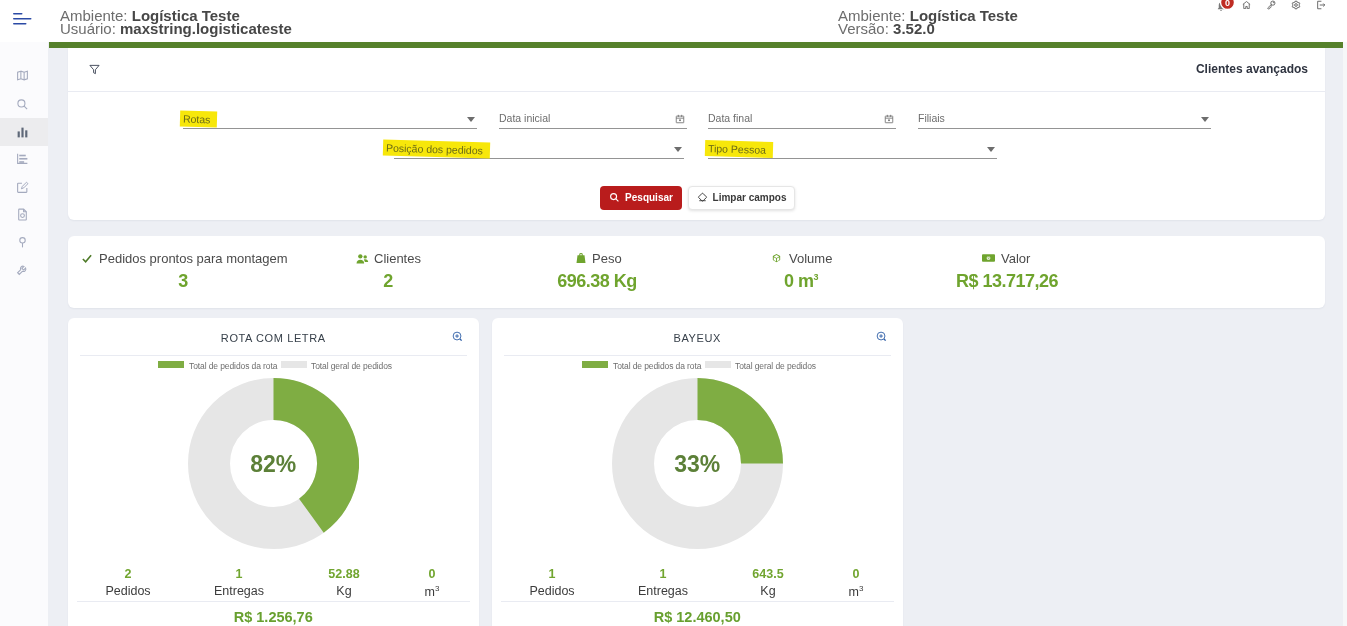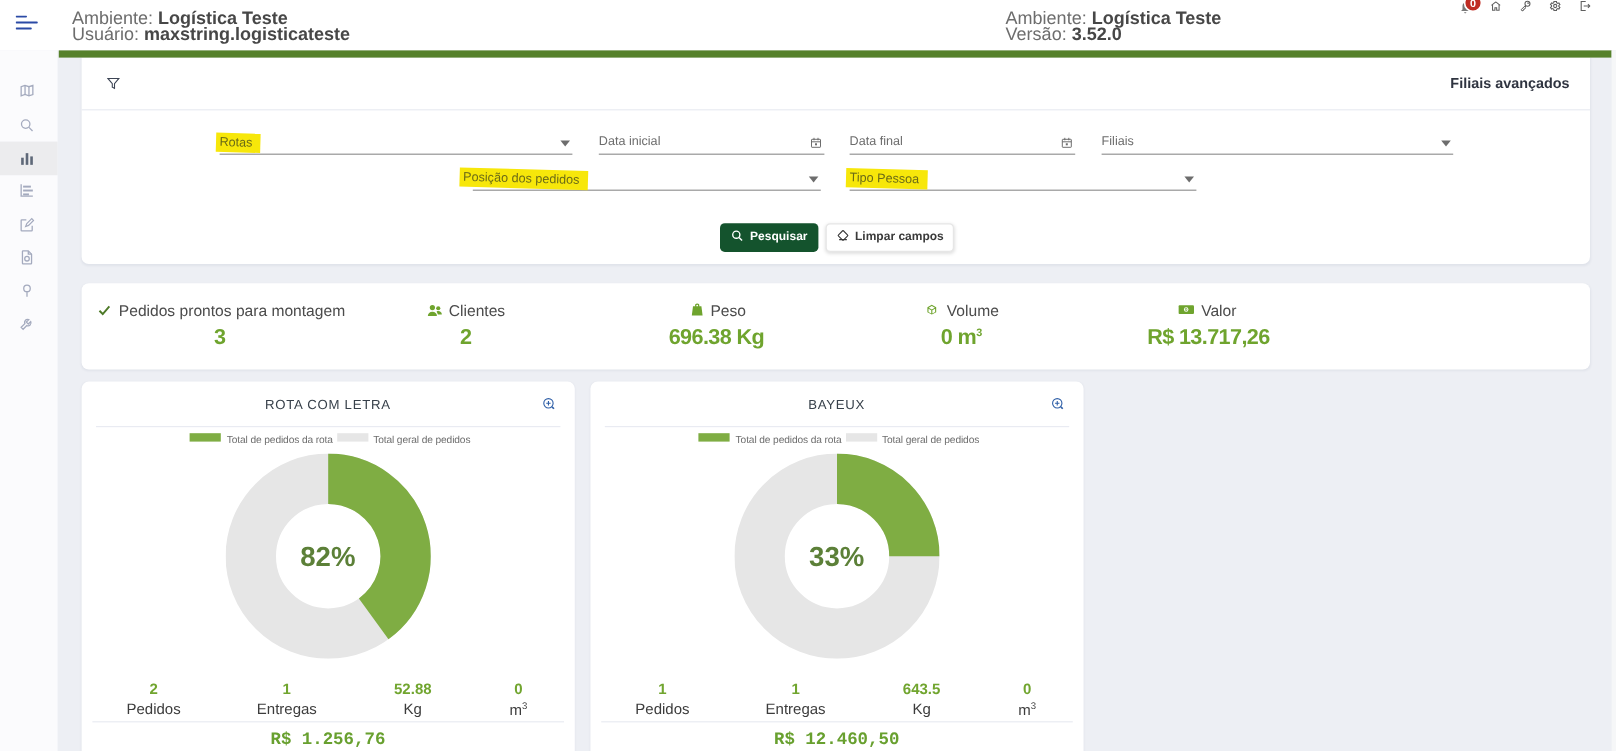--- a/index.html
+++ b/index.html
@@ -25,21 +25,21 @@
 
 
 #filtercard { left:68px; top:48px; width:1257px; height:172px; border-radius:0 0 6px 6px; }
 .fdivider { position:absolute; left:0; top:43px; width:1257px; height:1px; background:#e9ebf2; }
 .field { position:absolute; border-bottom:1px solid #949494; height:22px; }
 .flabel { position:absolute; left:0; bottom:4px; font-size:10.5px; color:#6d6d6d; }
 .hl { background:#f7e70a; color:#6b6b17; padding:2px 7px 2px 3px; transform:rotate(1.6deg); display:inline-block; position:absolute; bottom:1px; }
 .caret { position:absolute; right:2px; bottom:6px; width:0; height:0; border-left:4px solid transparent; border-right:4px solid transparent; border-top:5px solid #6d6d6d; }
 .calic { position:absolute; right:2px; bottom:4px; width:10px; height:10px; color:#6d6d6d; }
 
-.btn-pesq { position:absolute; left:532px; top:138px; width:82px; height:24px; background:#14532d; border-radius:4px; color:#fff; font-weight:bold; font-size:10px; text-align:center; line-height:24px; }
+.btn-pesq { position:absolute; left:532px; top:138px; width:82px; height:24px; background:#b91c1c; border-radius:4px; color:#fff; font-weight:bold; font-size:10px; text-align:center; line-height:24px; }
 .btn-limp { position:absolute; left:620px; top:138px; width:107px; height:24px; background:#fff; border:1px solid #e6e6e6; box-shadow:0 1px 3px rgba(0,0,0,.12); border-radius:4px; color:#3a3a3a; font-weight:bold; font-size:10px; text-align:center; line-height:22px; }
 
 
 #summarycard { left:68px; top:236px; width:1257px; height:72px; }
 .slabel { position:absolute; top:15px; white-space:nowrap; font-size:13px; color:#4b4b4b; }
 .sval { position:absolute; top:35px; transform:translateX(-50%); font-size:18px; letter-spacing:-0.5px; font-weight:bold; color:#6fa42e; white-space:nowrap; }
 
 
 .chartcard { top:318px; width:410.5px; height:330px; }
 #chart1 { left:68px; }
@@ -49,21 +49,21 @@
 .cdivider { position:absolute; left:12px; top:37px; right:12px; height:1px; background:#e9ebf2; }
 .legend { position:absolute; top:42px; left:0; width:100%; height:10px; }
 .leg-sw { position:absolute; top:1px; width:26px; height:7px; }
 .leg-tx { position:absolute; top:1px; font-size:8.5px; letter-spacing:-0.1px; color:#6e6e6e; white-space:nowrap; }
 .donut { position:absolute; left:120px; top:60px; }
 .pct { position:absolute; top:133px; left:0; width:100%; text-align:center; font-size:23px; font-weight:bold; color:#5c8038; }
 .ccol { position:absolute; text-align:center; white-space:nowrap; }
 .ccol .v { font-size:12.5px; font-weight:bold; color:#71a52f; }
 .ccol .l { font-size:12.5px; color:#3c3c3c; margin-top:3px; }
 .cdiv2 { position:absolute; left:9px; right:9px; top:283px; height:1px; background:#e9ebf2; }
-.ctotal { position:absolute; top:291px; left:0; width:100%; text-align:center; font-size:14.5px; font-weight:bold; color:#68a02f;font-family:Liberation Mono, monospace; }
+.ctotal { position:absolute; top:291px; left:0; width:100%; text-align:center; font-size:14.5px; font-weight:bold; color:#68a02f; }
 </style>
 </head>
 <body>
 
 <div id="header">
   <svg class="abs" style="left:13px;top:13px" width="20" height="12" viewBox="0 0 20 12">
     <rect x="0" y="0" width="9.5" height="1.6" rx="0.8" fill="#2b4aa5"></rect>
     <rect x="0" y="5" width="18.5" height="1.6" rx="0.8" fill="#2b4aa5"></rect>
     <rect x="0" y="10" width="13.5" height="1.6" rx="0.8" fill="#2b4aa5"></rect>
   </svg>
@@ -146,21 +146,21 @@
 
   <svg class="sb-ic" style="top:221px" viewBox="0 0 24 24" fill="none" stroke="currentColor" stroke-width="2">
     <path d="M14.7 6.3a4.5 4.5 0 0 0-6 6L3 18l3 3 5.7-5.7a4.5 4.5 0 0 0 6-6L14 13l-3-3 3.7-3.7z"></path>
   </svg>
 </div>
 
 <div class="card" id="filtercard">
   <svg class="abs" style="left:21px;top:16px" width="11" height="11" viewBox="0 0 24 24" fill="none" stroke="#3c4454" stroke-width="2">
     <path d="M2 3h20l-8 9.5V21l-4-2v-6.5L2 3z"></path>
   </svg>
-  <div class="abs" style="right:17px;top:14px;font-size:12px;font-weight:bold;color:#2f3440">Filiais avançados</div>
+  <div class="abs" style="right:17px;top:14px;font-size:12px;font-weight:bold;color:#2f3440">Clientes avançados</div>
   <div class="fdivider"></div>
 
   <div class="field" style="left:115px;top:59px;width:294px">
     <span class="hl" style="left:-3px;font-size:10.5px">Rotas</span>
     <div class="caret"></div>
   </div>
   <div class="field" style="left:431px;top:59px;width:188px">
     <span class="flabel">Data inicial</span>
     <svg class="calic" viewBox="0 0 24 24" fill="none" stroke="currentColor" stroke-width="2">
         <rect x="3" y="5" width="18" height="16" rx="1"></rect>

